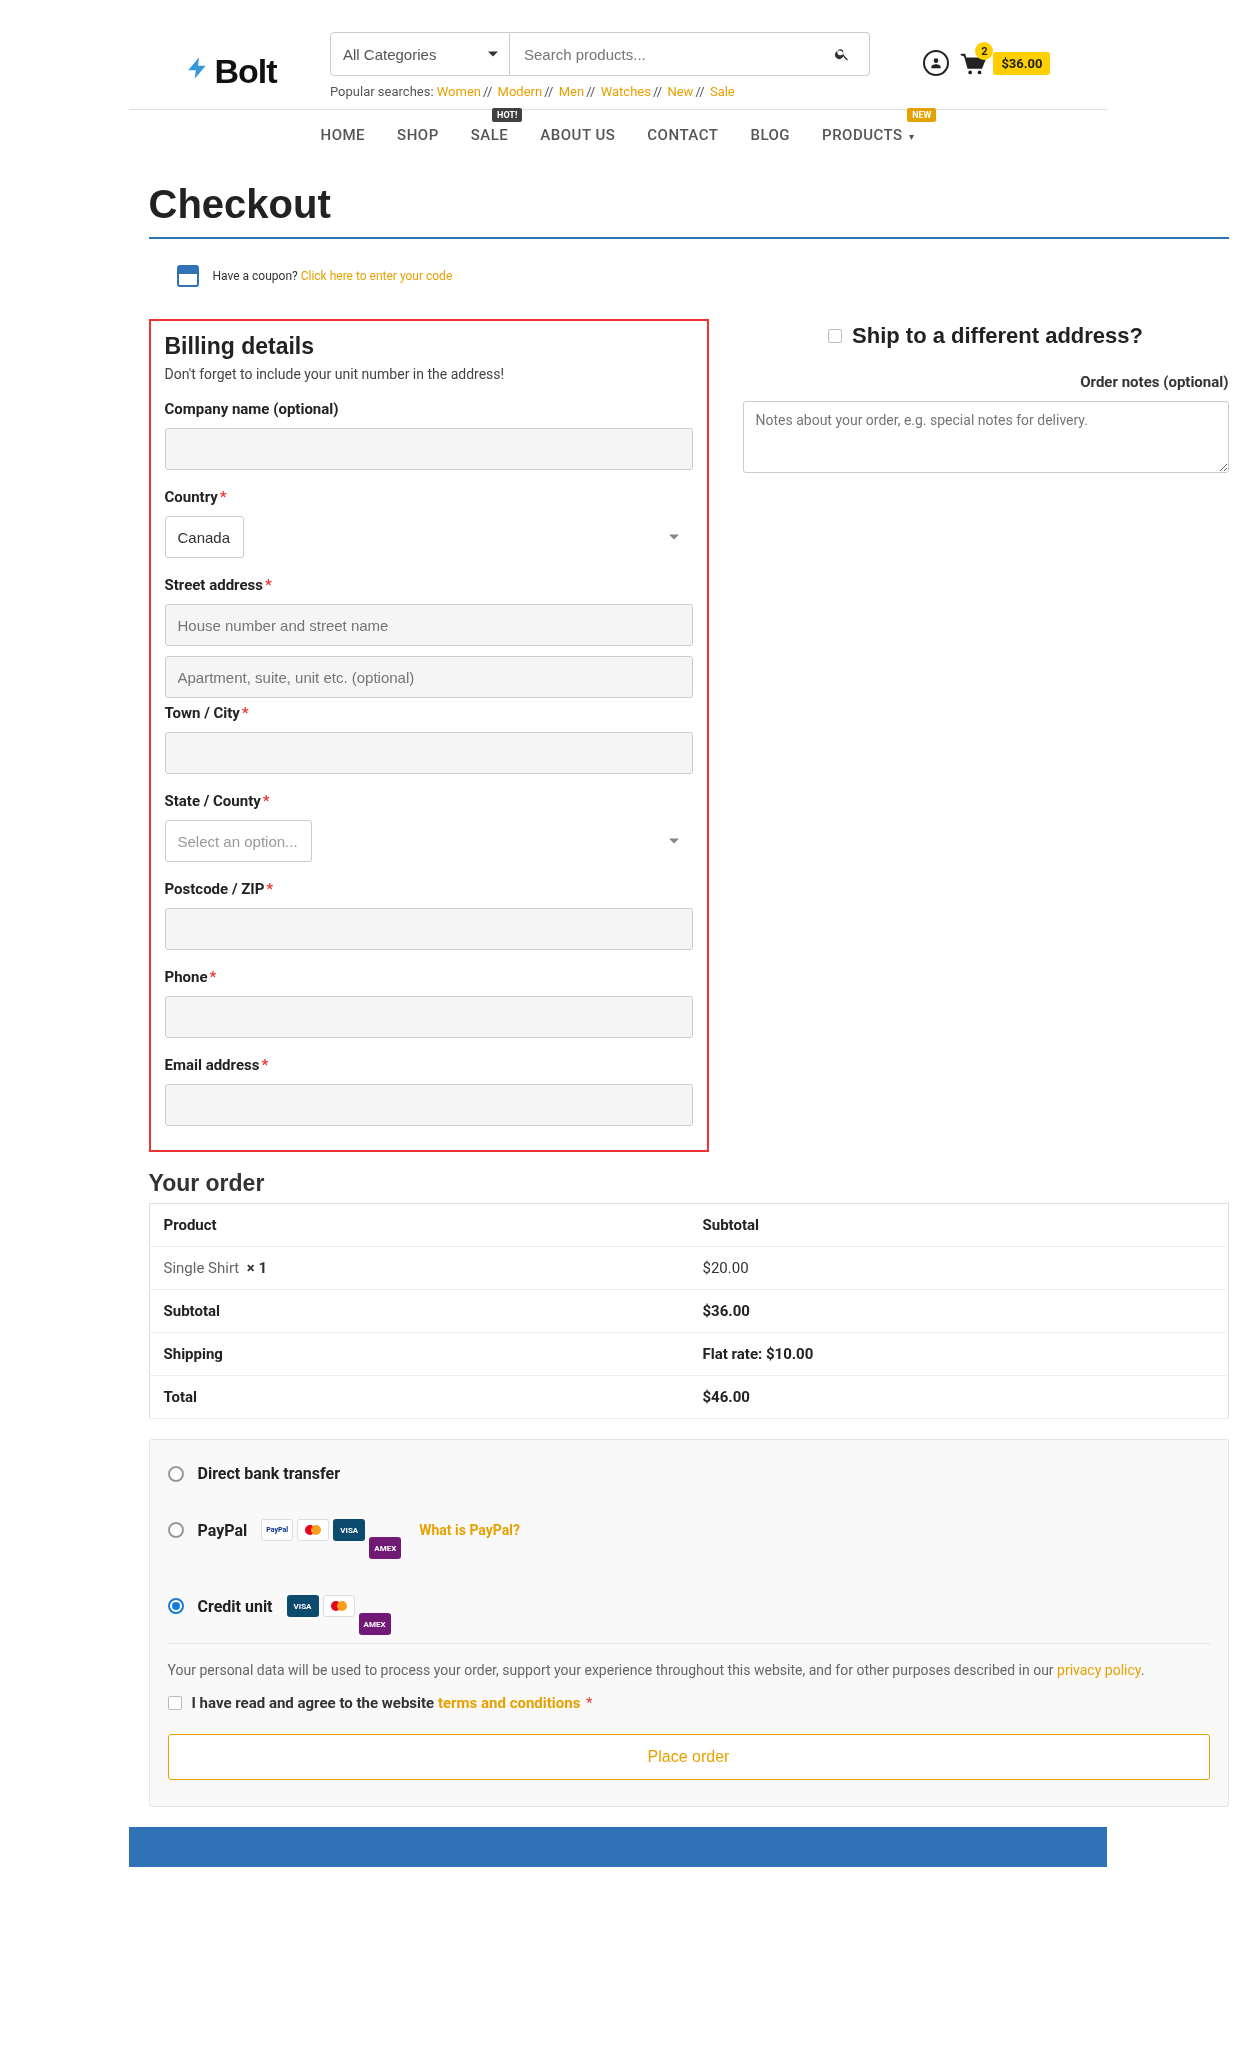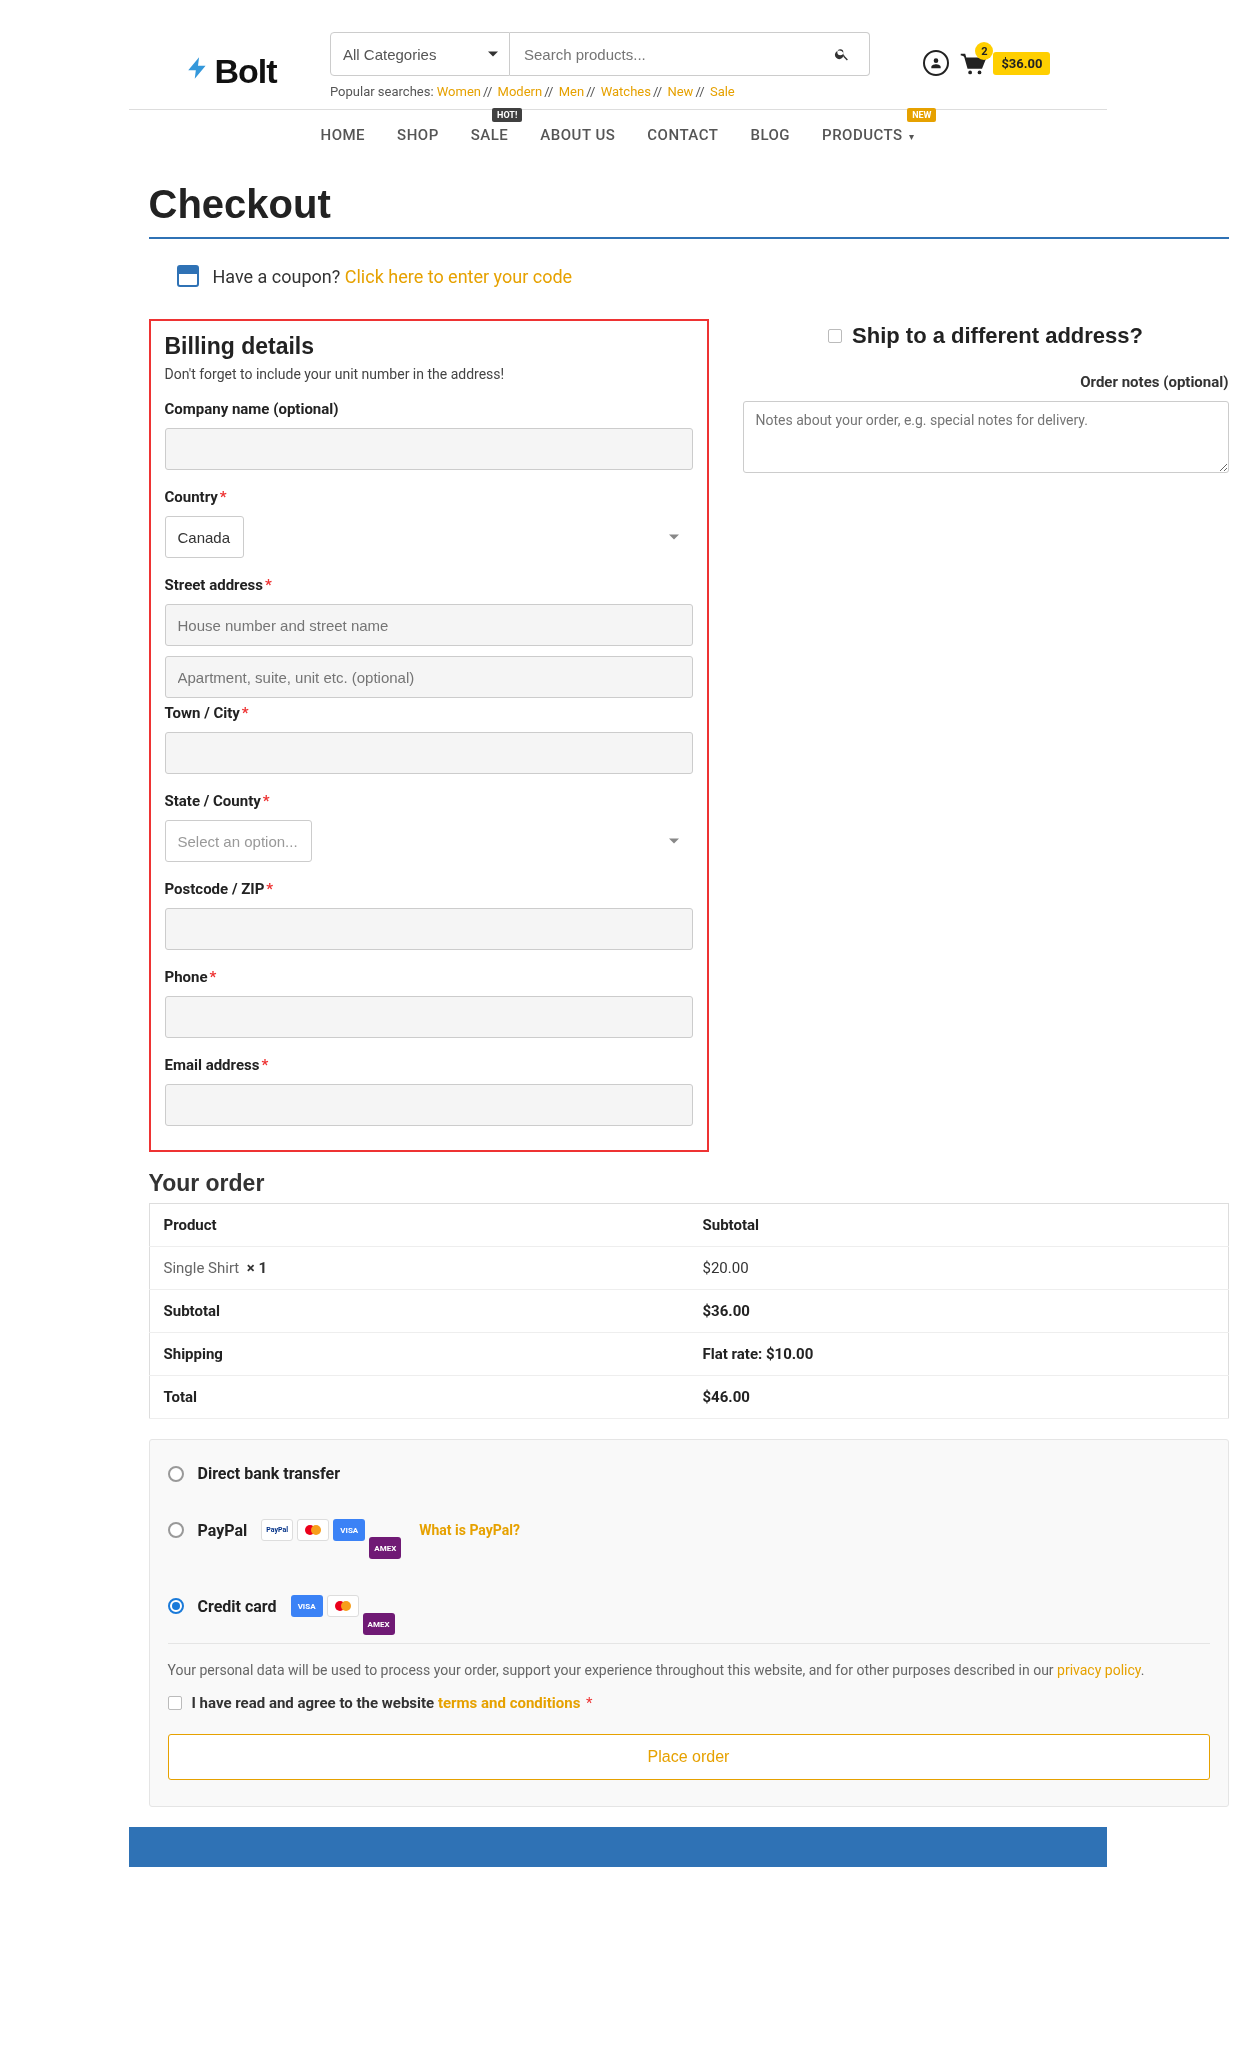--- a/index.html
+++ b/index.html
@@ -78,21 +78,21 @@
   .badge-new { background:#e6a100; right:-22px; }
 
   
   .blue-wrap { background:#2f72b5; padding:0 0 40px 0; }
   .content-card { width:1120px; margin:0 auto; background:#fff; padding:0 20px 20px 20px; }
   .checkout-title { font-size:40px; font-weight:800; color:#222; padding:22px 0 10px 0;
     font-family: "Segoe UI Semibold", Arial, sans-serif; font-stretch: condensed; }
   .title-underline { height:2px; background:#2f72b5; margin-bottom:20px; }
 
   .coupon-row { display:flex; align-items:center; gap:14px; padding:6px 0 32px 28px;
-    font-size:18px; color:#333; }
+    font-size:12px; color:#333; }
   .coupon-icon { width:22px; height:22px; border:2px solid #2f72b5; border-radius:3px;
     position:relative; }
   .coupon-icon::before { content:""; position:absolute; top:0; left:0; right:0; height:7px;
     background:#2f72b5; }
   .coupon-link { color:#e6a100; text-decoration:none; }
 
   .cols { display:flex; gap:34px; }
   .col-left { flex:0 0 560px; border:2px solid #e33; padding:12px 14px 18px 14px; position:relative; }
   .col-right { flex:1; }
 
@@ -141,21 +141,21 @@
   
   .payment-box { border:1px solid #e5e5e5; background:#f9f9f9; padding:24px 18px 26px 18px; margin-top:20px; border-radius:3px; }
   .pay-opt { display:flex; align-items:center; gap:14px; margin-bottom:18px; font-size:16px; font-weight:700; color:#222; }
   .radio { width:16px; height:16px; border:2px solid #999; border-radius:50%; background:#fff;
     display:flex; align-items:center; justify-content:center; }
   .radio.checked { border-color:#1a7ad9; }
   .radio.checked::after { content:""; width:8px; height:8px; border-radius:50%; background:#1a7ad9; }
   .pay-icons { display:flex; gap:4px; align-items:center; }
   .card-logo { width:32px; height:22px; border-radius:3px; display:flex; align-items:center;
     justify-content:center; font-size:8px; font-weight:700; color:#fff; }
-  .card-visa { background:#3b82f6; }
+  .card-visa { background:#0c4a6e; }
   .card-mc { background:#fff; border:1px solid #ddd; position:relative; }
   .card-mc::before { content:""; position:absolute; left:7px; top:5px; width:10px; height:10px;
     border-radius:50%; background:#eb001b; }
   .card-mc::after { content:""; position:absolute; right:7px; top:5px; width:10px; height:10px;
     border-radius:50%; background:#f79e1b; }
   .card-amex { background:#701a75;margin-top:36px; }
   .card-paypal { background:#fff; border:1px solid #ddd; color:#003087; font-size:7px; }
   .paypal-link { color:#e6a100; font-size:14px; font-weight:700; text-decoration:none; margin-left:4px; }
 
   .privacy-text { font-size:14px; color:#666; padding-top:18px; margin-top:6px; border-top:1px solid #e5e5e5; }
@@ -406,21 +406,21 @@
             <span class="card-logo card-paypal">PayPal</span>
             <span class="card-logo card-mc"></span>
             <span class="card-logo card-visa">VISA</span>
             <span class="card-logo card-amex">AMEX</span>
           </span>
           <a href="#" class="paypal-link">What is PayPal?</a>
         </div>
 
         <div class="pay-opt" style="margin-bottom:8px;">
           <span class="radio checked"></span>
-          <span>Credit card</span>
+          <span>Credit unit</span>
           <span class="pay-icons">
             <span class="card-logo card-visa">VISA</span>
             <span class="card-logo card-mc"></span>
             <span class="card-logo card-amex">AMEX</span>
           </span>
         </div>
 
         <div class="privacy-text">
           <span>Your personal data will be used to process your order, support your experience throughout this website, and for other purposes described in our </span><a href="#">privacy policy</a><span>.</span>
         </div>

